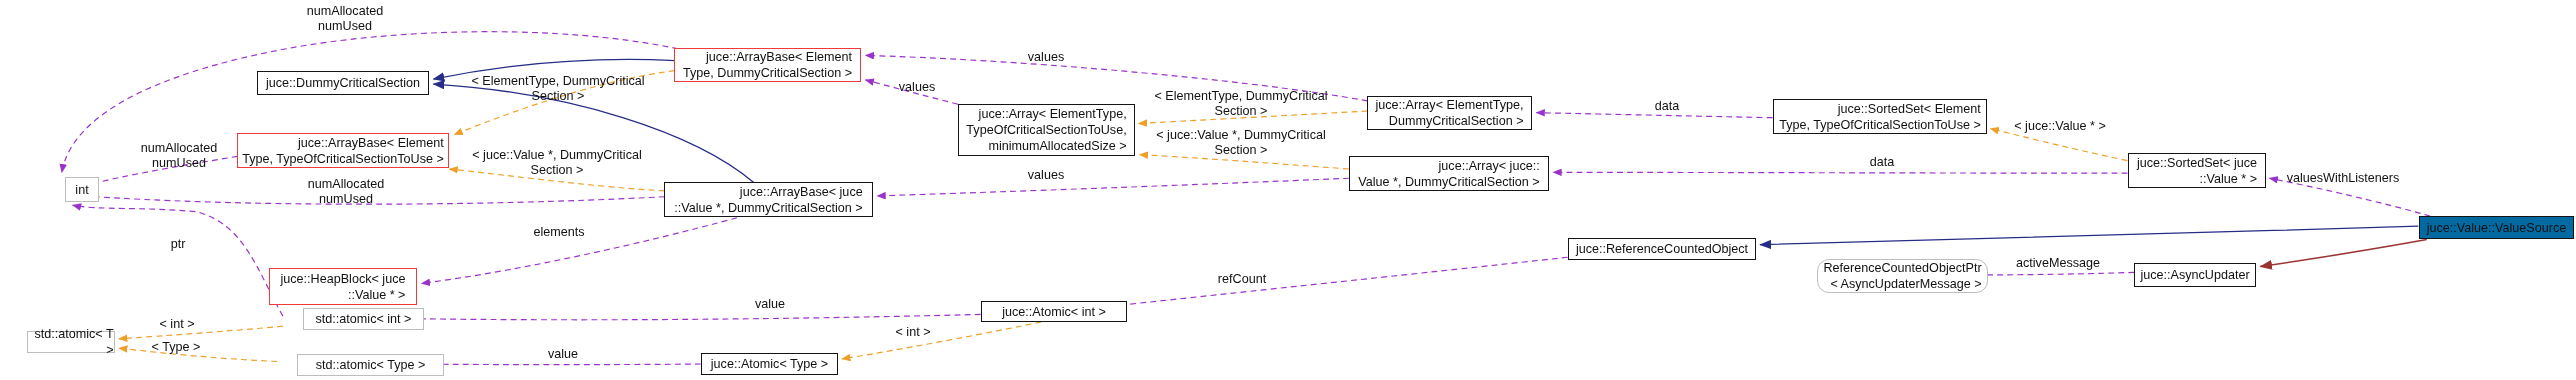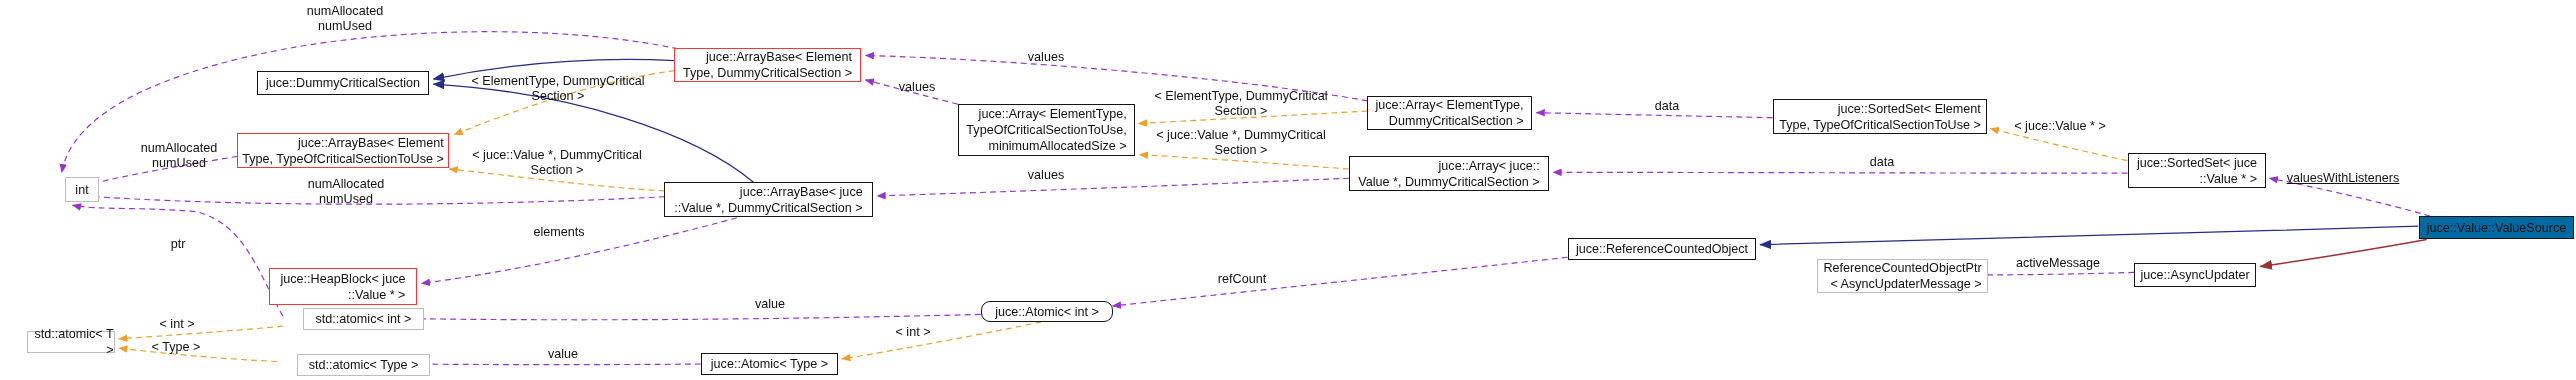--- a/index.html
+++ b/index.html
@@ -106,47 +106,47 @@
     <div class="edge-label" style="left: 1046px; top: 50px;">values</div>
     <div class="edge-label" style="left: 917px; top: 80px;">values</div>
     <div class="edge-label" style="left: 1046px; top: 168px;">values</div>
     <div class="edge-label" style="left: 1241px; top: 89px;">&lt; ElementType, DummyCritical
 Section &gt;</div>
     <div class="edge-label" style="left: 1241px; top: 128px;">&lt; juce::Value *, DummyCritical
 Section &gt;</div>
     <div class="edge-label" style="left: 1667px; top: 99px;">data</div>
     <div class="edge-label" style="left: 1882px; top: 155px;">data</div>
     <div class="edge-label" style="left: 2060px; top: 119px;">&lt; juce::Value * &gt;</div>
-    <div class="edge-label" style="left: 2343px; top: 171px; text-decoration: underline;">valuesWithListeners</div>
+    <div class="edge-label" style="left: 2343px; top: 171px;">valuesWithListeners</div>
     <div class="edge-label" style="left: 1242px; top: 272px;">refCount</div>
     <div class="edge-label" style="left: 2058px; top: 256px;">activeMessage</div>
     <div class="node external" style="left: 45px; top: 177px; width: 34px; height: 25px;">int</div>
     <div class="node bold" style="left: 257px; top: 71px; width: 172px; height: 23.5px;">juce::DummyCriticalSection</div>
     <div class="node truncated" style="left: 237px; top: 133px; width: 212px; height: 35px;">juce::ArrayBase&lt; Element
 Type, TypeOfCriticalSectionToUse &gt;</div>
     <div class="node truncated" style="left: 674px; top: 48px; width: 187px; height: 34px;">juce::ArrayBase&lt; Element
 Type, DummyCriticalSection &gt;</div>
     <div class="node normal" style="left: 664px; top: 182px; width: 209px; height: 35px;">juce::ArrayBase&lt; juce
 ::Value *, DummyCriticalSection &gt;</div>
     <div class="node truncated" style="left: 269px; top: 268px; width: 148px; height: 37px;">juce::HeapBlock&lt; juce
 ::Value * &gt;</div>
     <div class="node external" style="left: 283px; top: 308px; width: 121px; height: 22px;">std::atomic&lt; int &gt;</div>
     <div class="node external" style="left: 6.7px; top: 331px; width: 88px; height: 22px;">std::atomic&lt; T &gt;</div>
-    <div class="node external" style="left: 277px; top: 354px; width: 133px; height: 22px;">std::atomic&lt; Type &gt;</div>
+    <div class="node external" style="left: 277px; top: 354px; width: 147px; height: 22px;">std::atomic&lt; Type &gt;</div>
     <div class="node bold" style="left: 958px; top: 104px; width: 177px; height: 52px;">juce::Array&lt; ElementType,
 TypeOfCriticalSectionToUse,
 minimumAllocatedSize &gt;</div>
-    <div class="node normal" style="left: 981px; top: 301px; width: 132px; height: 21px; border-radius: 9px;">juce::Atomic&lt; int &gt;</div>
+    <div class="node normal" style="left: 981px; top: 301px; width: 146px; height: 21px;">juce::Atomic&lt; int &gt;</div>
     <div class="node normal" style="left: 701px; top: 353px; width: 137px; height: 22px;">juce::Atomic&lt; Type &gt;</div>
     <div class="node normal" style="left: 1367px; top: 96px; width: 165px; height: 34px;">juce::Array&lt; ElementType,
 DummyCriticalSection &gt;</div>
     <div class="node normal" style="left: 1349px; top: 156px; width: 200px; height: 35px;">juce::Array&lt; juce::
 Value *, DummyCriticalSection &gt;</div>
     <div class="node bold" style="left: 1568px; top: 238px; width: 188px; height: 22px;">juce::ReferenceCountedObject</div>
-    <div class="node external" style="left: 1797px; top: 259px; width: 171px; height: 34px;">ReferenceCountedObjectPtr
+    <div class="node external" style="left: 1797px; top: 259px; width: 171px; height: 34px; border-radius: 12px;">ReferenceCountedObjectPtr
 &lt; AsyncUpdaterMessage &gt;</div>
     <div class="node bold" style="left: 1773px; top: 99px; width: 214px; height: 35px;">juce::SortedSet&lt; Element
 Type, TypeOfCriticalSectionToUse &gt;</div>
     <div class="node normal" style="left: 2128px; top: 153px; width: 138px; height: 35px;">juce::SortedSet&lt; juce
 ::Value * &gt;</div>
     <div class="node normal" style="left: 2134px; top: 263px; width: 122px; height: 23.5px;">juce::AsyncUpdater</div>
     <div class="node current" style="left: 2419px; top: 216px; width: 155px; height: 23px;">juce::Value::ValueSource</div>
   </div>
 
 

